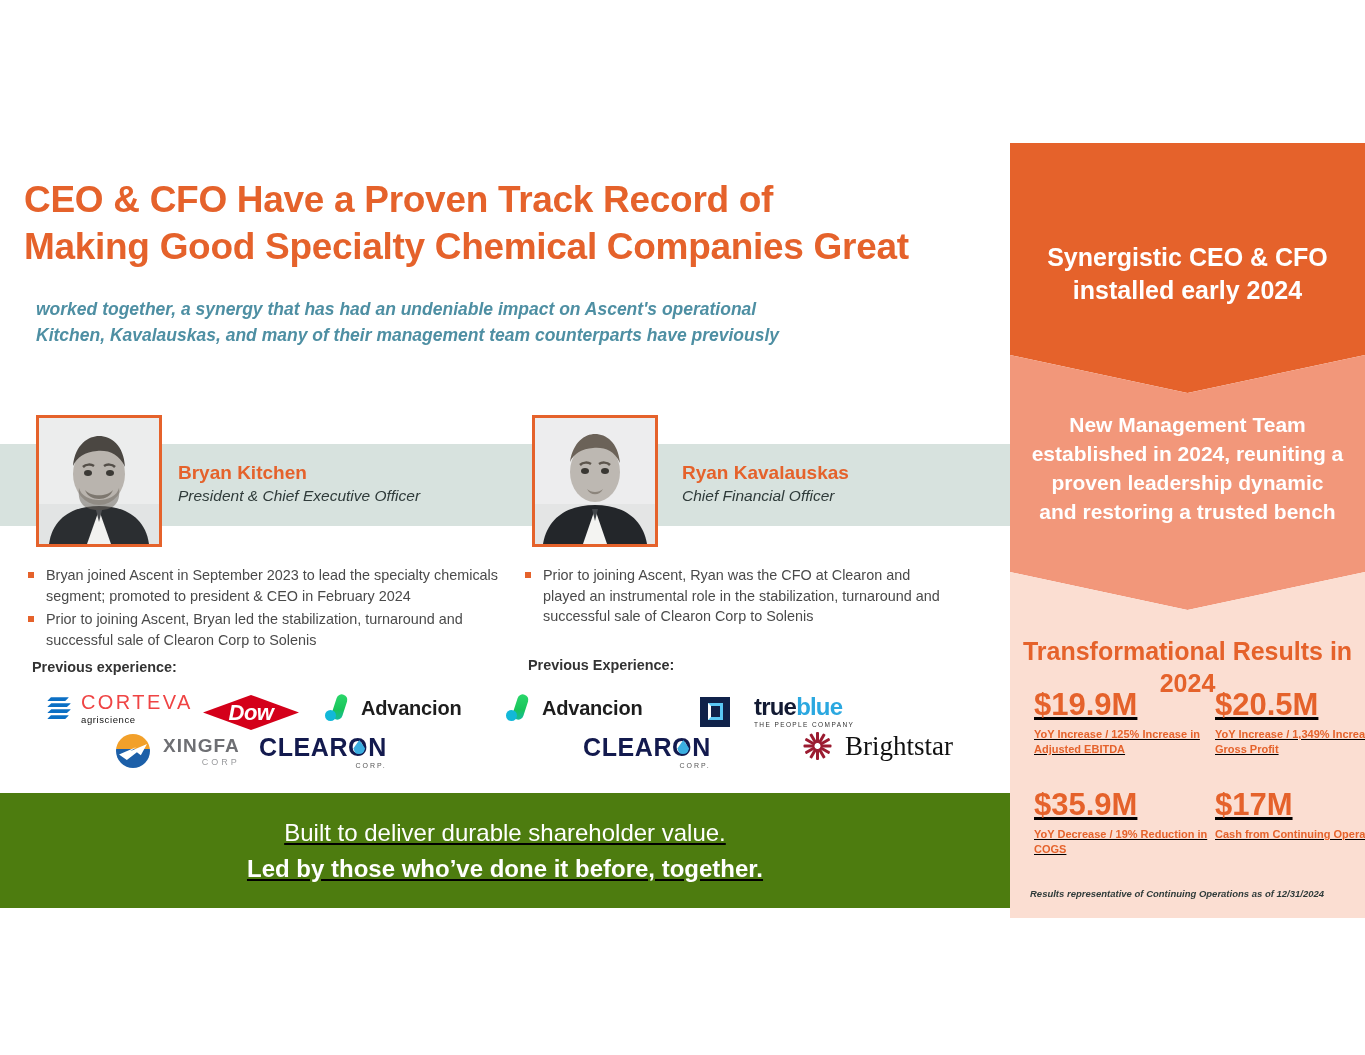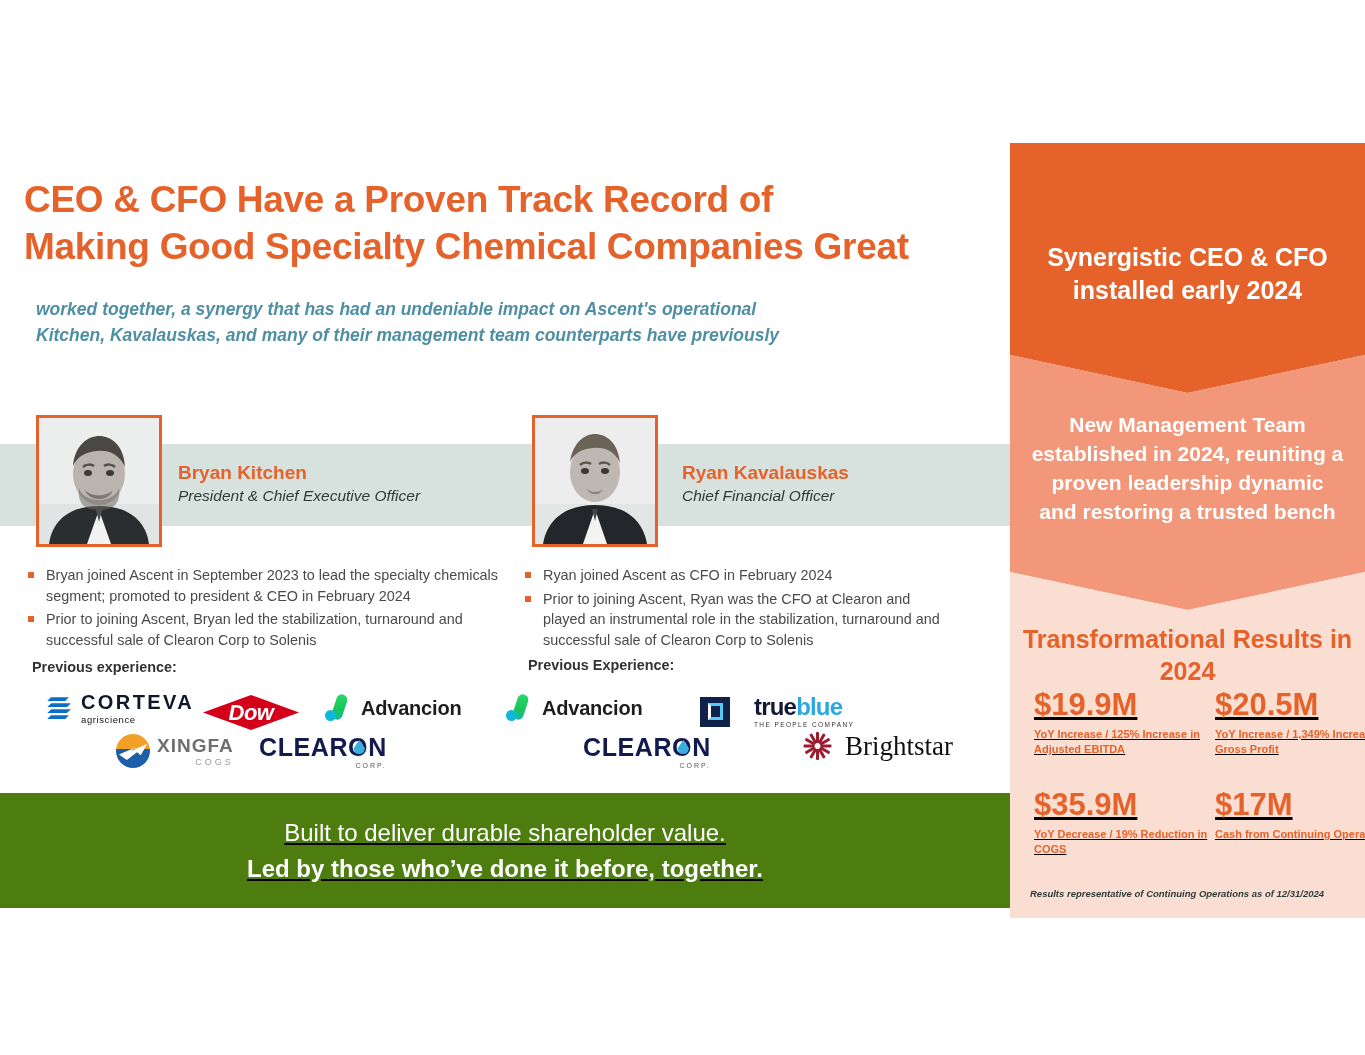--- a/index.html
+++ b/index.html
@@ -60,21 +60,21 @@
 
   
   .logo{ position:absolute; display:flex; align-items:center; }
 
   
   .corteva-mark{ width:30px; height:30px; position:relative; margin-right:7px; }
   .corteva-mark i{
     position:absolute; left:3px; height:4px; background:#0B6FC4; border-radius:1px;
   }
   .corteva-wrap{ display:flex; flex-direction:column; line-height:1; }
-  .corteva-name{ font-size:20px; font-weight:bold; color:#0f172a; letter-spacing:2.4px; }
+  .corteva-name{ font-size:20px; font-weight:normal; color:#ef4444; letter-spacing:2.4px; }
   .corteva-sub{ font-size:9.5px; color:#111; letter-spacing:0.6px; margin-top:3px; }
 
   
   .dow-diamond{
     width:96px; height:35px; background:#D4001A;
     clip-path:polygon(50% 0,100% 50%,50% 100%,0 50%);
     display:flex; align-items:center; justify-content:center;
   }
   .dow-diamond span{
     color:#fff; font-size:22px; font-weight:bold; font-style:italic; letter-spacing:-0.5px;
@@ -166,21 +166,21 @@
     top:429px; height:346px; background:#FBDED2;
     clip-path:polygon(0 0,177.5px 38px,355px 0,355px 346px,0 346px);
   }
 
   #chev-1-text{ position:absolute; left:0; top:98px; width:355px; text-align:center;
                 color:#ffffff; font-size:25px; font-weight:bold; line-height:33px; }
   #chev-2-text{ position:absolute; left:0; top:267px; width:355px; text-align:center;
                 color:#ffffff; font-size:21px; font-weight:bold; line-height:29px; padding:0 20px;}
 
   #results-title{
-    position:absolute; left:0; top:480px; width:355px; text-align:center;
+    position:absolute; left:0; top:492px; width:355px; text-align:center;
     color:#E5622B; font-size:25px; font-weight:bold; line-height:32px;
   }
 
   .stat{ position:absolute; width:178px;text-decoration:underline; }
   .stat-value{ color:#E5622B; font-size:31px; font-weight:bold; line-height:34px; }
   .stat-label{ color:#E5622B; font-size:11px; font-weight:bold; line-height:15px; margin-top:5px; }
 
   #stat-1{ left:24px;  top:545px; }
   #stat-2{ left:205px; top:545px; }
   #stat-3{ left:24px;  top:645px; }
@@ -260,27 +260,27 @@
   </div>
 
   <div class="logo" style="left:325px; top:694px;">
     <span class="adv-mark">
       <span class="adv-bar"></span>
       <span class="adv-dot"></span>
     </span>
     <span class="adv-name">Advancion</span>
   </div>
 
-  <div class="logo" style="left:116px; top:734px;">
+  <div class="logo" style="left:116px; top:734px;gap:6px;">
     <span class="xf-mark">
       <span class="swoosh"></span>
     </span>
     <span class="xf-wrap">
       <span class="xf-name">XINGFA</span>
-      <span class="xf-sub">COGS</span>
+      <span class="xf-sub">CORP</span>
     </span>
   </div>
 
   <div class="logo" style="left:259px; top:735px;">
     <span class="clearon-wrap">
       <span class="clearon-name">CLEARON</span>
       <span class="clearon-drop"></span>
       <span class="clearon-sub">CORP.</span>
     </span>
   </div>
@@ -300,24 +300,20 @@
       <path d="M64 46 C67 44 72 44 75 47" stroke="#5d564d" stroke-width="2.5" fill="none"></path>
       <path d="M52 71 C56 75 64 75 68 71 C65 78 55 78 52 71Z" fill="#8c857c"></path>
     </svg>
   </div>
   <div class="exec-name" style="left:682px; top:462px;">Ryan Kavalauskas</div>
   <div class="exec-role" style="left:682px; top:487px;">Chief Financial Officer</div>
 
   <div class="bullet-list" style="left:519px; top:565px; width:430px;">
     <div class="bullet-row">
       <span class="sq"></span>
-      <span class="bullet-text">Ryan joined Ascent as CFO in February 2024</span>
-    </div>
-    <div class="bullet-row">
-      <span class="sq"></span>
       <span class="bullet-text">Prior to joining Ascent, Ryan was the CFO at Clearon and played an instrumental role in the stabilization, turnaround and successful sale of Clearon Corp to Solenis</span>
     </div>
   </div>
   <div class="prev-exp" style="left:528px; top:657px;">Previous Experience:</div>
 
   <div class="logo" style="left:506px; top:694px;">
     <span class="adv-mark">
       <span class="adv-bar"></span>
       <span class="adv-dot"></span>
     </span>

